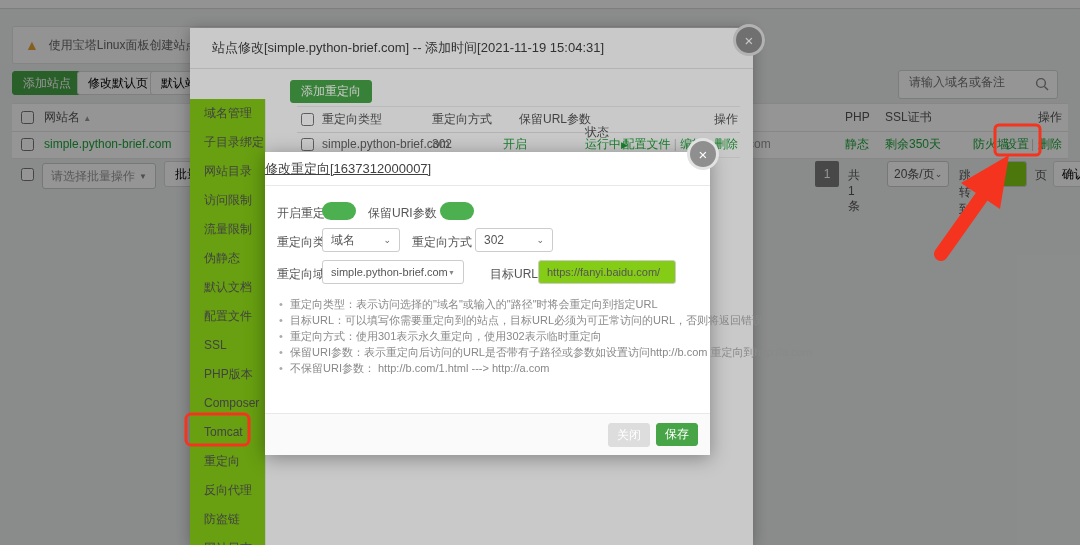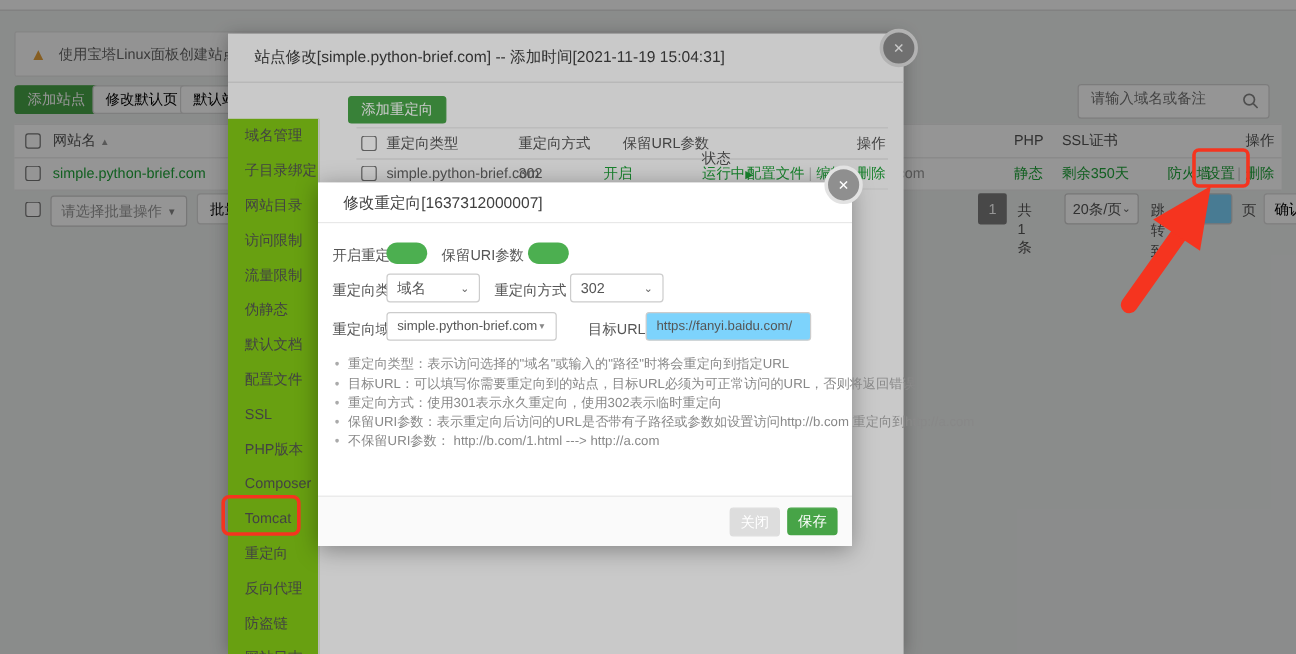--- a/index.html
+++ b/index.html
@@ -9,21 +9,21 @@
   .btn{display:inline-flex;align-items:center;justify-content:center;border:1px solid #d9d9d9;background:#fff;color:#000000;
        border-radius:3px;font-size:12px;height:24px;padding:0 10px;box-sizing:border-box;cursor:pointer;white-space:nowrap;}
   .btn-green{background:#47a447;border-color:#47a447;color:#fff;}
   .btn-gray{background:#ddd;border-color:#ddd;color:#fff;}
   .lnk{color:#20a53a;cursor:pointer;white-space:nowrap;}
   .muted{color:#999;}
   .cell{position:absolute;line-height:26px;white-space:nowrap;}
   .cbx{position:absolute;width:13px;height:13px;margin:0;accent-color:#20a53a;}
   .selbox{position:absolute;border:1px solid #ccc;border-radius:3px;background:#fff;display:flex;align-items:center;
           justify-content:space-between;padding:0 8px;box-sizing:border-box;font-size:12px;color:#555;cursor:pointer;white-space:nowrap;}
-  .inputbox{position:absolute;border:1px solid #ccc;border-radius:3px;background:#7dd3fc;box-sizing:border-box;
+  .inputbox{position:absolute;border:1px solid #ccc;border-radius:3px;background:#84cc16;box-sizing:border-box;
             font-size:11px;color:#555;padding:0 8px;font-family:"Liberation Sans","DejaVu Sans",sans-serif;}
   .toggle{position:absolute;width:34px;height:18px;border-radius:9px;background:#4caf50;cursor:pointer;}
   .overlay{position:absolute;left:0;top:0;width:1080px;height:545px;}
   .modal{position:absolute;background:#fff;}
   .closer{position:absolute;width:26px;height:26px;border-radius:50%;background:#8f8f8f;border:3px solid #e2e2e2;
           color:#fff;display:flex;align-items:center;justify-content:center;font-size:15px;cursor:pointer;box-sizing:content-box;line-height:1;}
   .menu-item{height:29px;line-height:29px;padding-left:14px;font-size:12px;color:#555;cursor:pointer;white-space:nowrap;}
   .tip-line{position:relative;padding-left:13px;font-size:11px;color:#888;line-height:16px;margin-bottom:0;white-space:nowrap;}
   .tip-line::before{content:"•";position:absolute;left:2px;color:#aaa;}
   .hdrline{position:absolute;left:0;right:0;border-top:1px solid #e8e8e8;}
@@ -148,21 +148,21 @@
         <span class="lnk">编辑</span>
         <span style="color:#ccc;">|</span>
         <span class="lnk">删除</span>
       </span>
     </div>
   </div>
 
   <div class="overlay" style="background:rgba(0,0,0,0.21);z-index:30;"></div>
 
   <div class="modal" style="left:265px;top:152px;width:445px;height:303px;z-index:40;box-shadow:0 3px 18px rgba(0,0,0,0.35);">
-    <div style="height:33px;line-height:33px;border-bottom:1px solid #e8e8e8;padding-left:21px;font-size:13px;color:#404040;white-space:nowrap;">修改重定向[1637312000007]</div>
+    <div style="height:33px;line-height:33px;border-bottom:1px solid #e8e8e8;padding-left:0;font-size:13px;color:#404040;white-space:nowrap;text-decoration:underline;">修改重定向[1637312000007]</div>
     <div class="closer" style="right:-9px;top:-14px;">×</div>
 
     <span class="abs" style="left:12px;top:53px;">开启重定向</span>
     <div class="toggle" style="left:57px;top:50px;left:57px;"></div>
     <span class="abs" style="left:103px;top:53px;">保留URI参数</span>
     <div class="toggle" style="left:175px;top:50px;"></div>
 
     <span class="abs" style="left:12px;top:82px;">重定向类型</span>
     <div class="selbox" style="left:57px;top:76px;width:78px;height:24px;">
       <span>域名</span>

